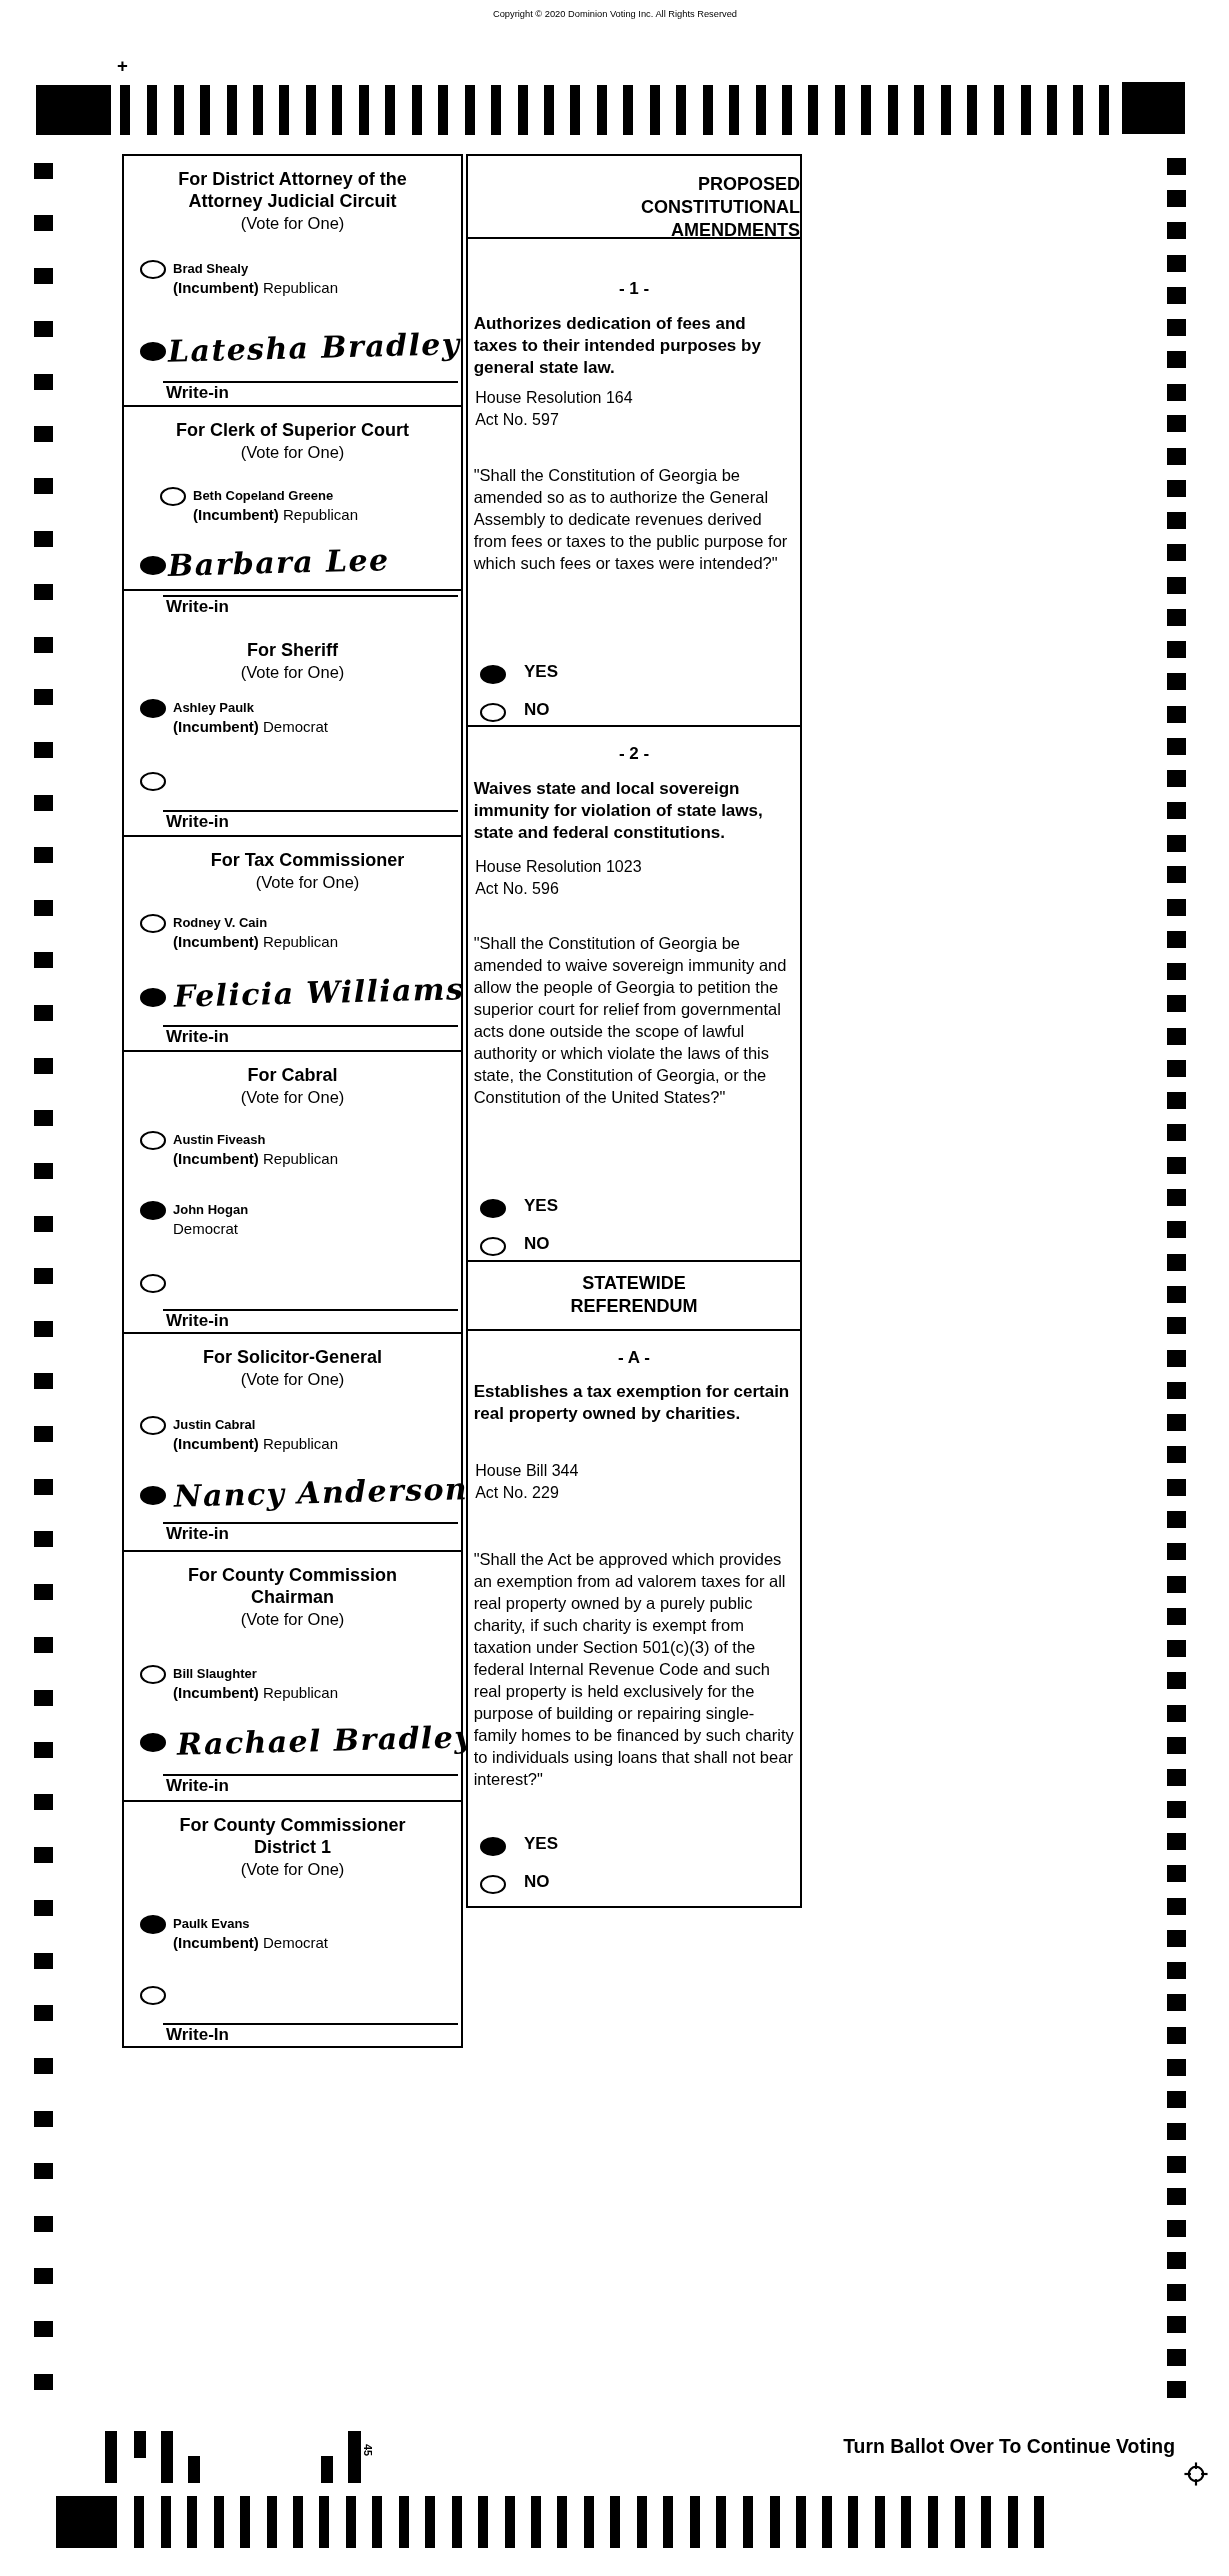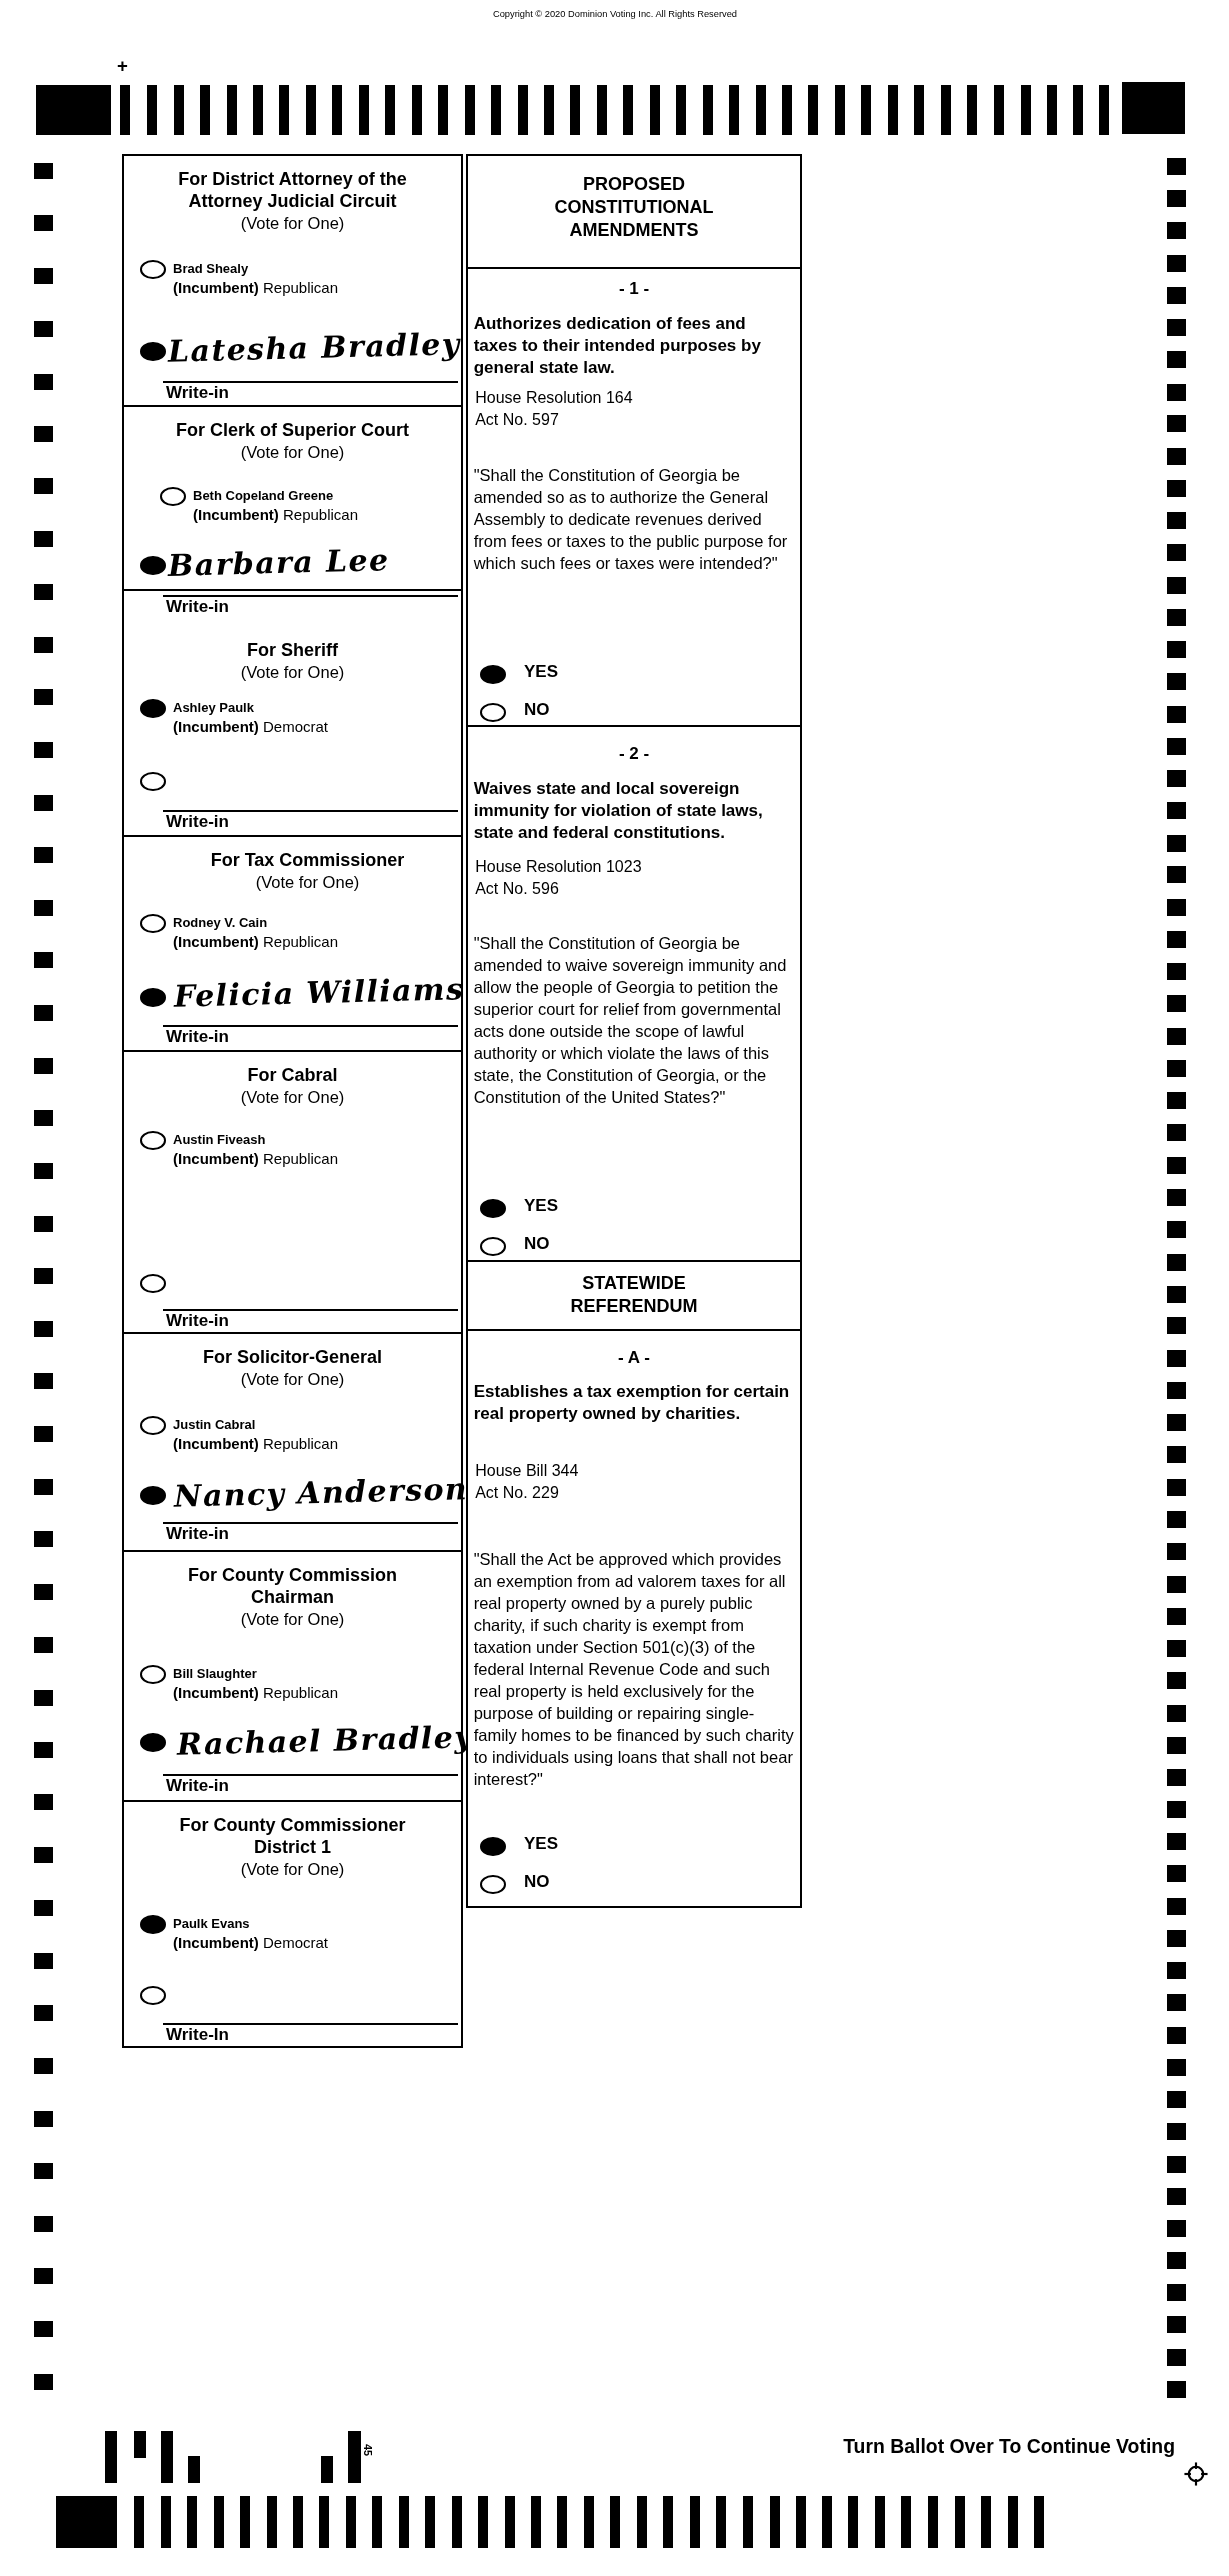--- a/index.html
+++ b/index.html
@@ -337,20 +337,27 @@
           <div></div>
       </div>
       <div class="vote-for">(Vote for One)</div>
       <div class="opt" style="top:79px;">
         <span class="oval"></span>
         <div class="opt-text">
           <div class="cand">Austin Fiveash</div>
           <div class="sub"><b>(Incumbent)</b> <span>Republican</span></div>
         </div>
       </div>
+      <div class="opt" style="top:149px;">
+        <span class="oval filled"></span>
+        <div class="opt-text">
+          <div class="cand">John Hogan</div>
+          <div class="sub"><b></b> <span>Democrat</span></div>
+        </div>
+      </div>
       <div class="opt" style="top:222px;">
         <span class="oval"></span>
       </div>
       <div class="wi-line" style="top:257px;"></div>
       <div class="wi-label" style="top:259px;">Write-in</div>
     </div>
 
     <div class="race" style="top:1178px;height:218px;">
       <div class="race-title">
         <div>For Solicitor-General</div>
@@ -405,21 +412,21 @@
       <div class="opt" style="top:184px;">
         <span class="oval"></span>
       </div>
       <div class="wi-line" style="top:221px;"></div>
       <div class="wi-label" style="top:223px;">Write-In</div>
     </div>
   </div>
 
   <div class="colbox" style="left:466px;top:154px;width:336px;height:1754px;">
 
-    <div class="msec m-header" style="top:0;height:113px;">
+    <div class="msec m-header" style="top:0;height:83px;text-align:right;">
       <div>PROPOSED</div>
       <div>CONSTITUTIONAL</div>
       <div>AMENDMENTS</div>
     </div>
 
     <div class="msec" style="top:105px;height:466px;">
       <div class="m-num" style="top:18px;">- 1 -</div>
       <div class="m-summary" style="top:52px;">Authorizes dedication of fees and taxes to their intended purposes by general state law.</div>
       <div class="m-ref" style="top:126px;">
         <div>House Resolution 164</div>

